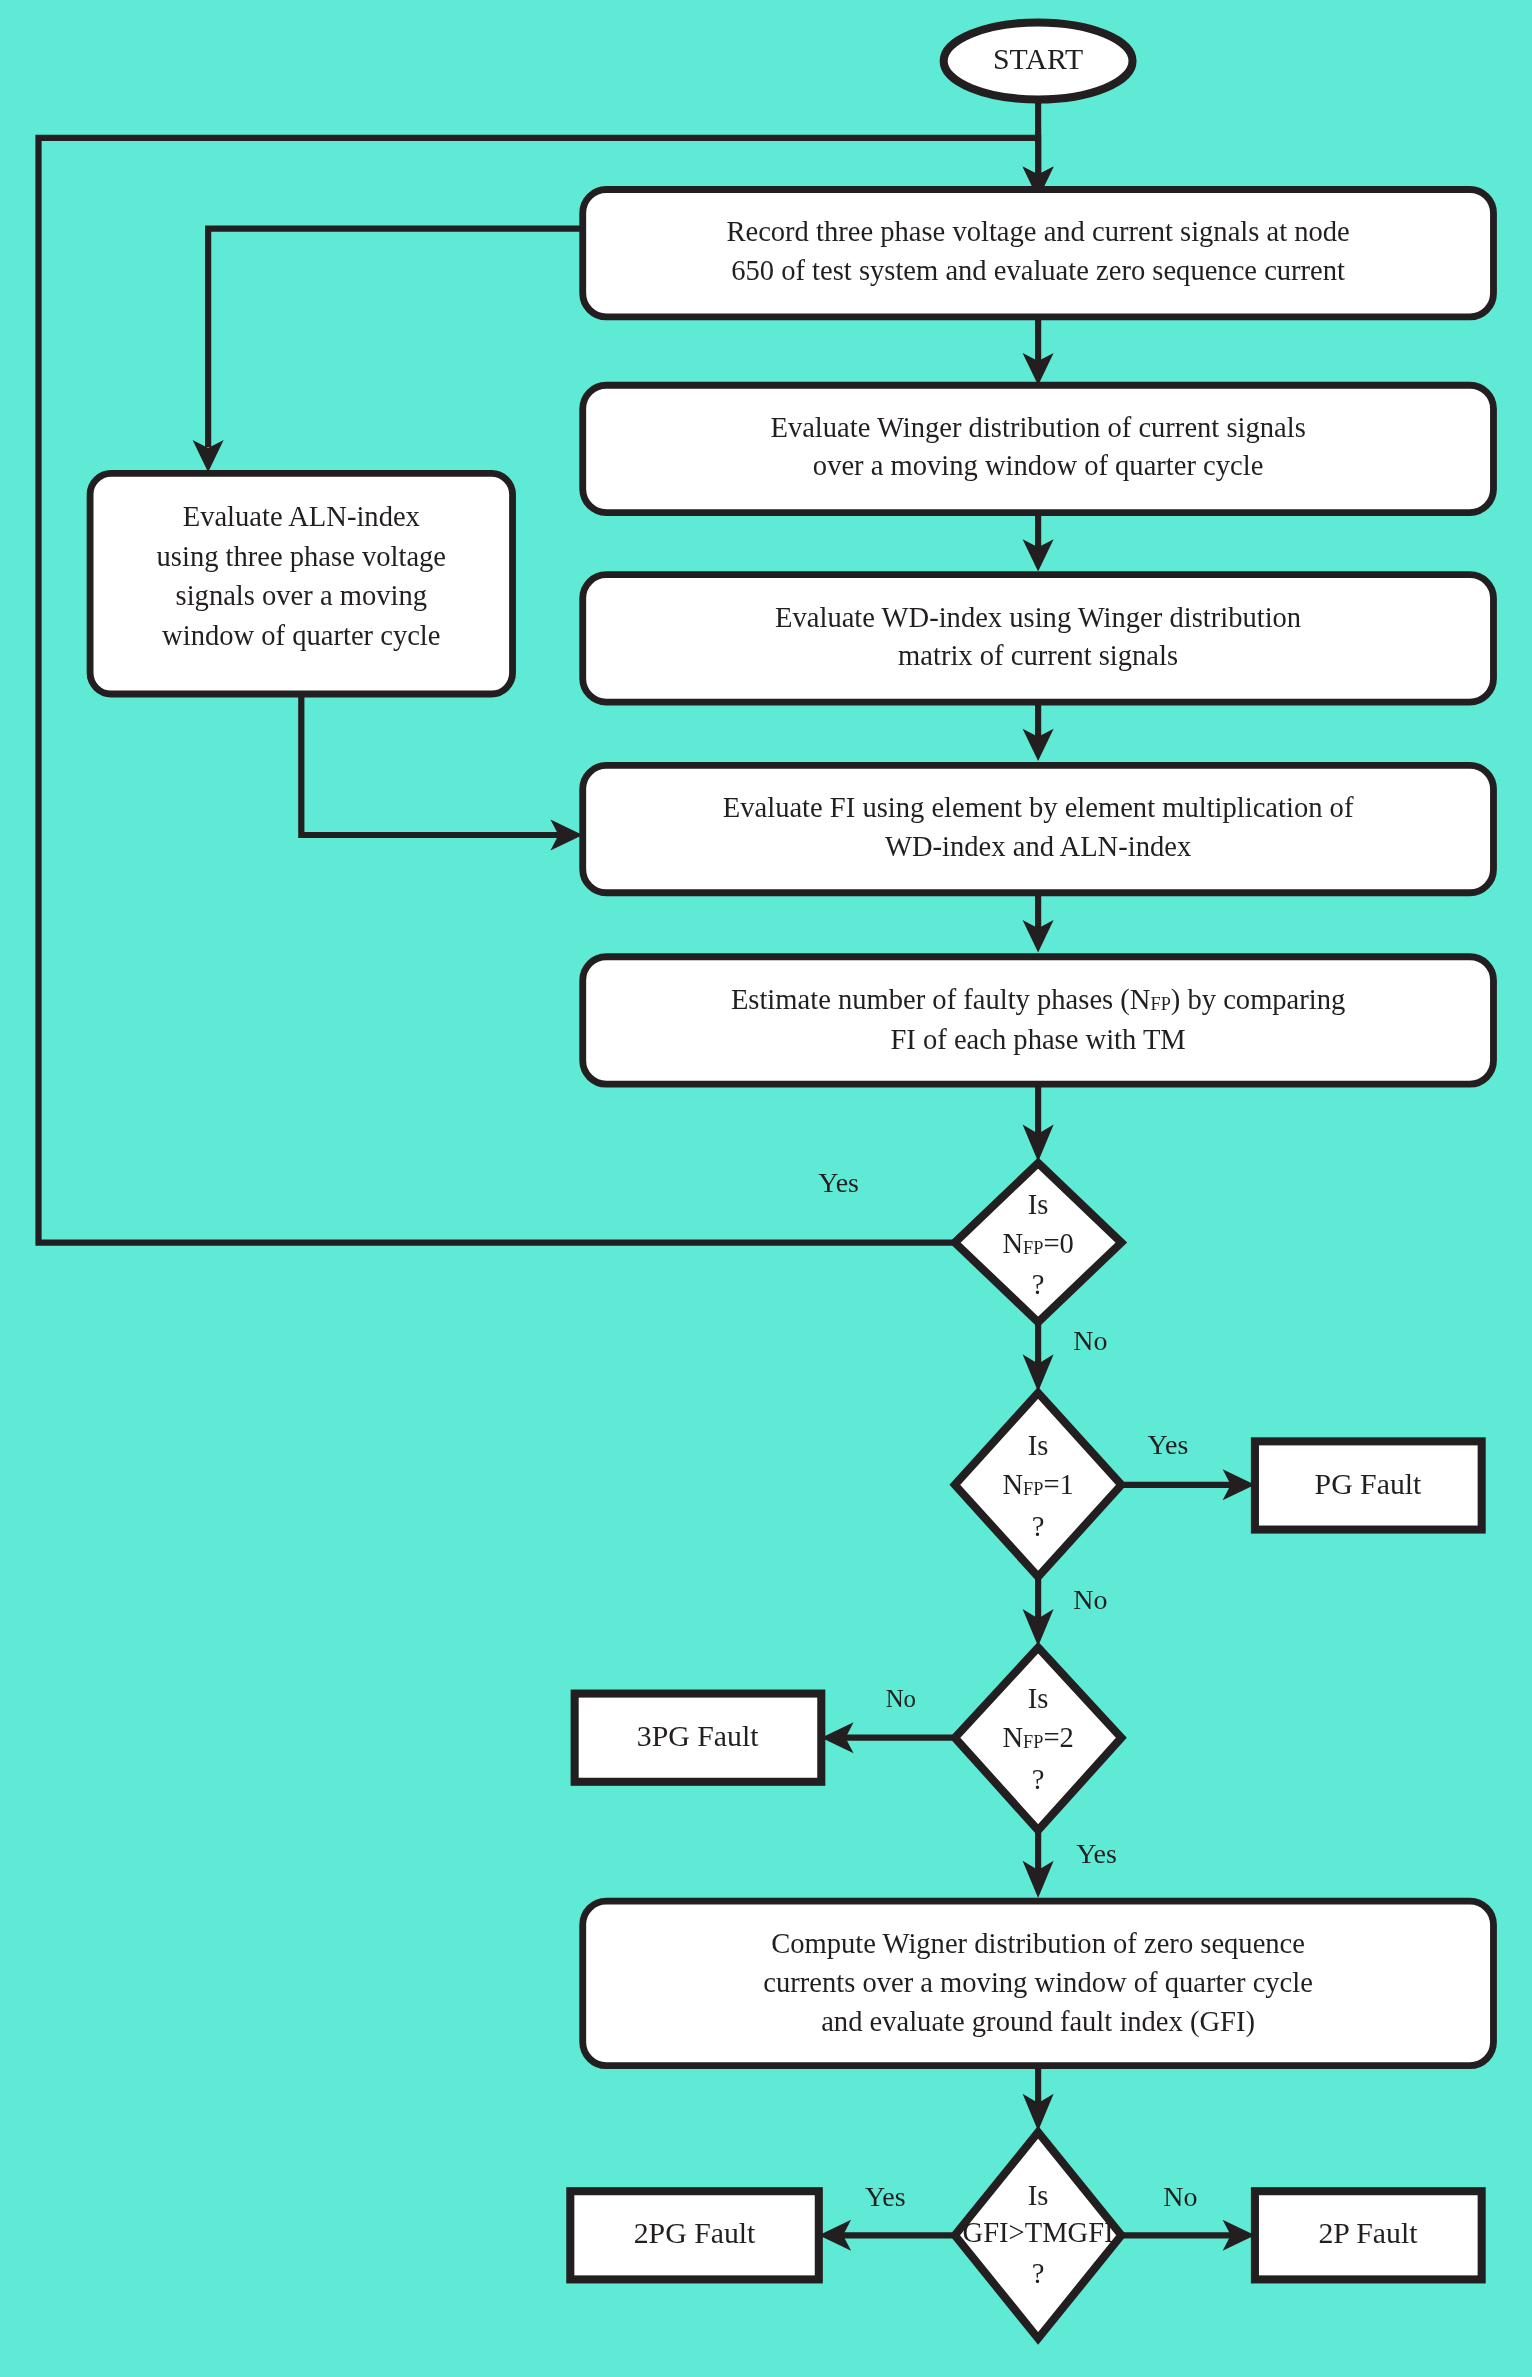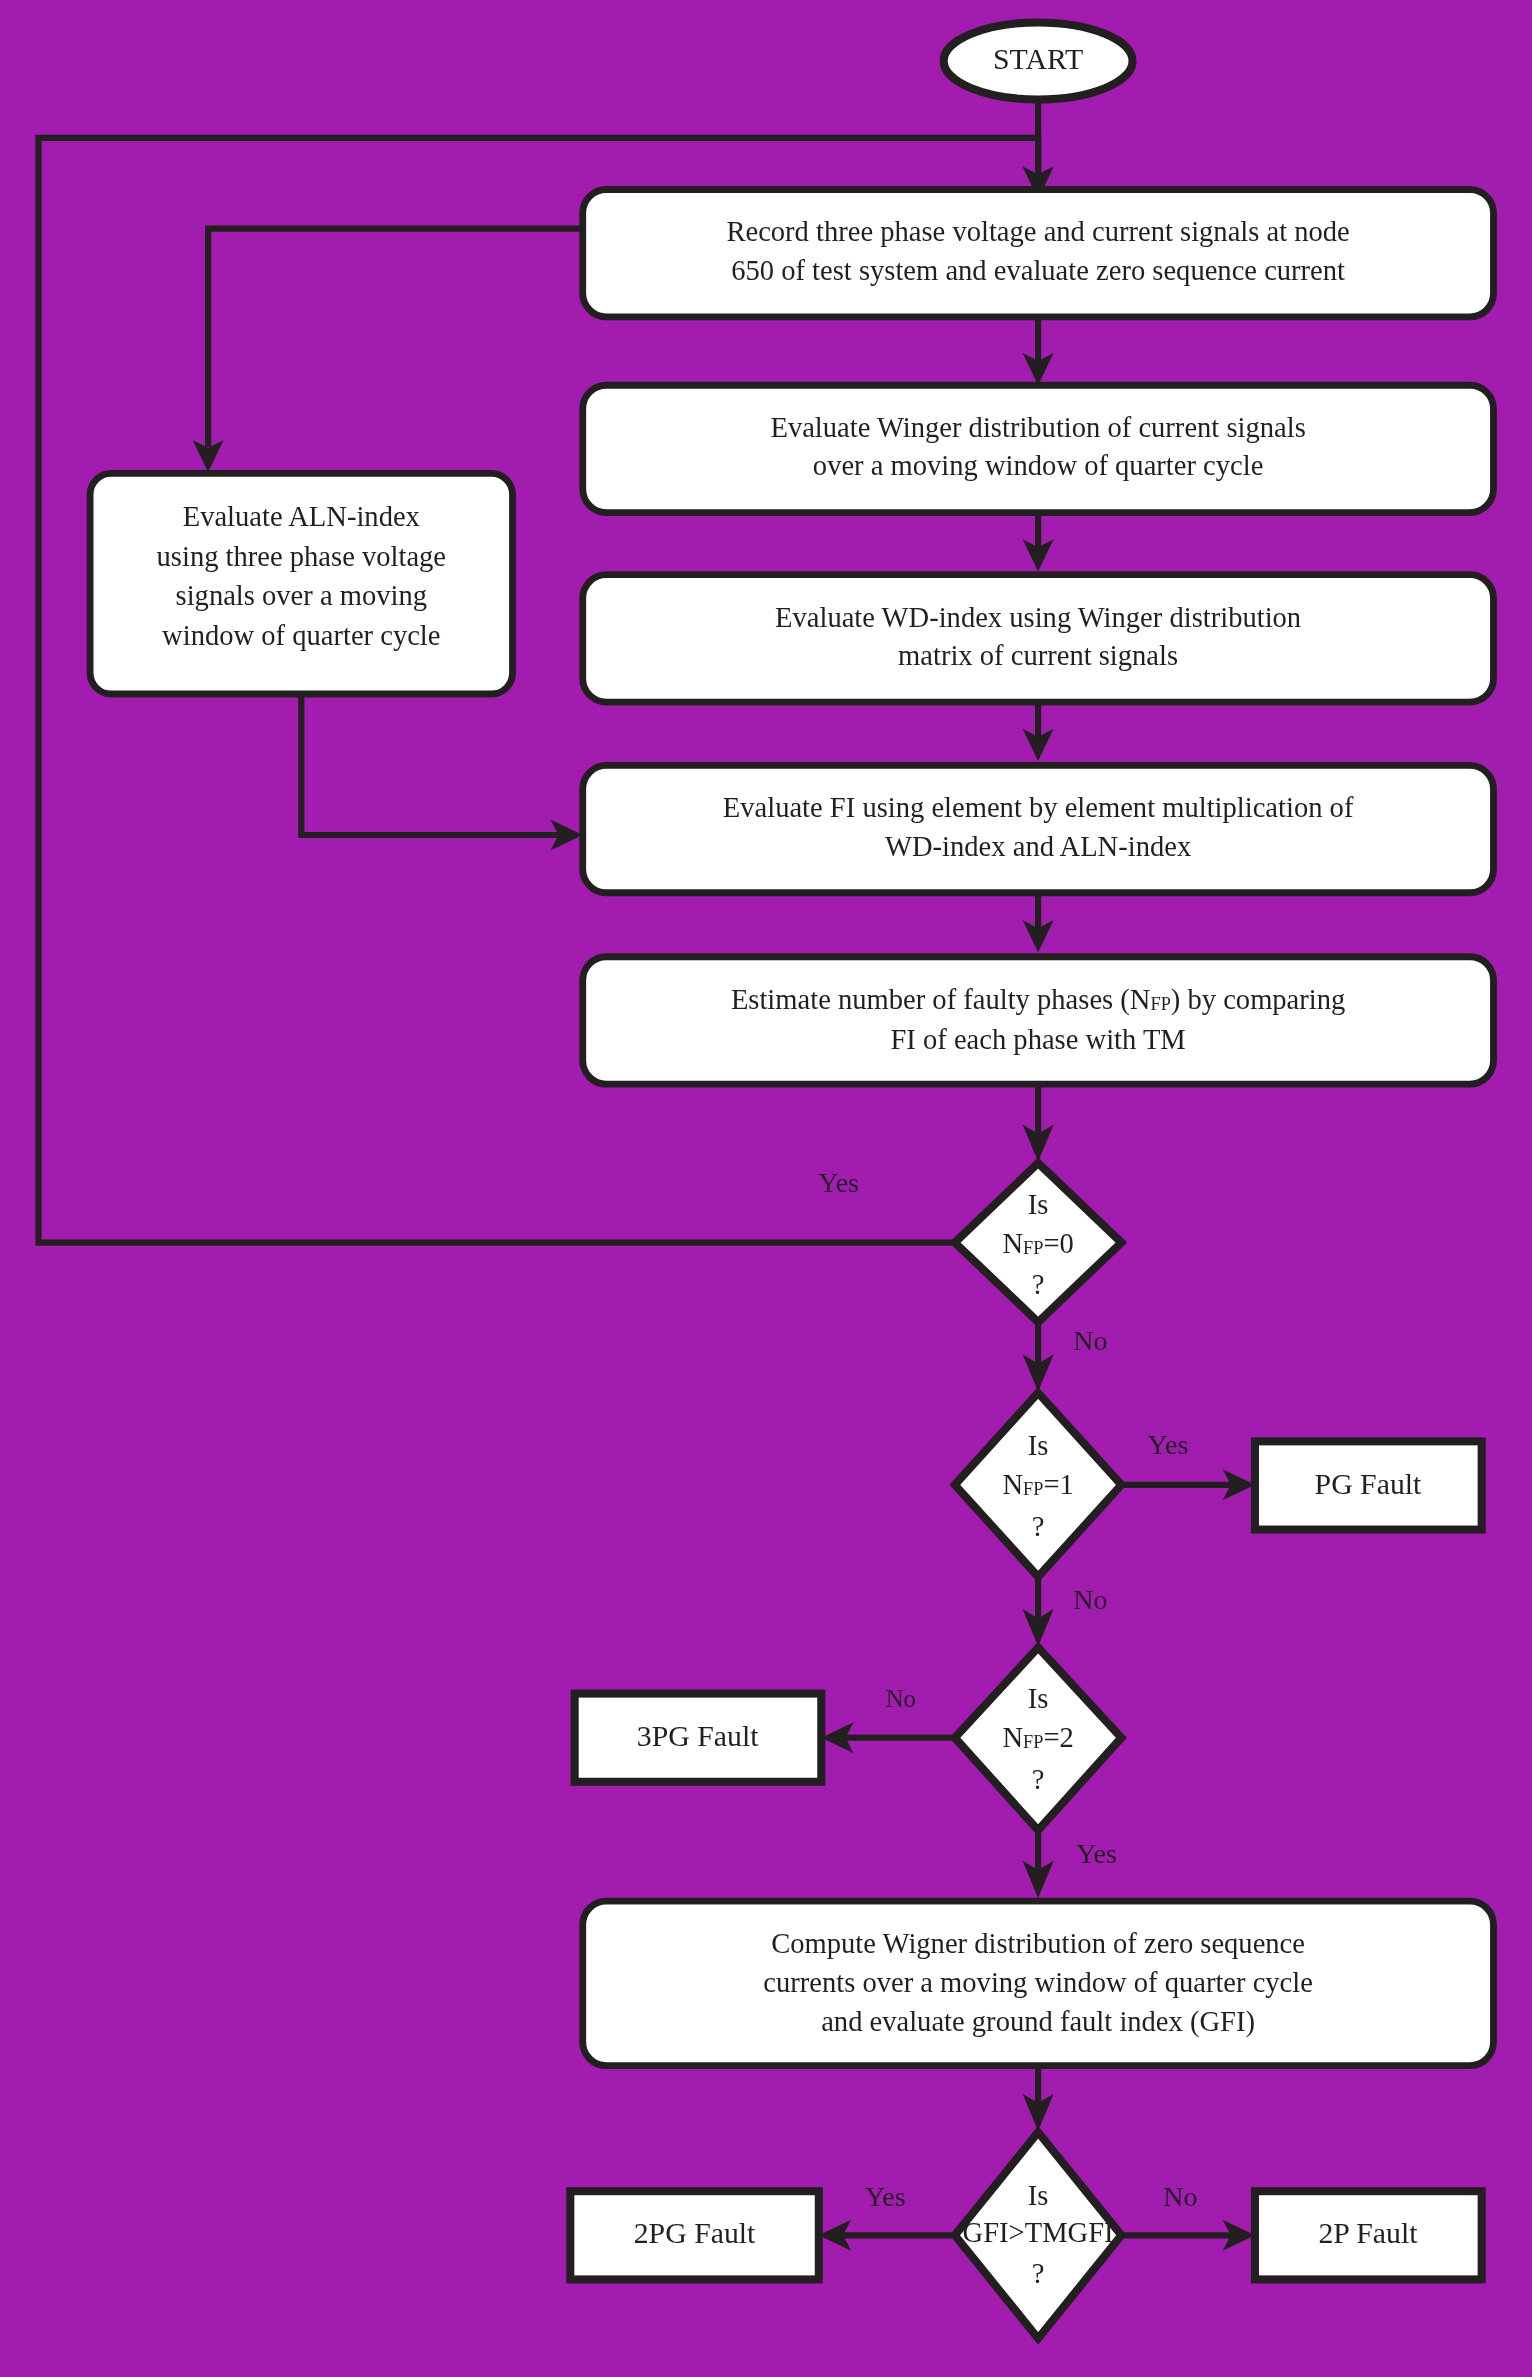--- a/index.html
+++ b/index.html
@@ -7,21 +7,21 @@
     padding: 0;
     background: #ffffff;
   }
   body {
     font-family: "Liberation Serif", "DejaVu Serif", serif;
   }
   #flowchart-root {
     position: relative;
     width: 1532px;
     height: 2377px;
-    background: #a21caf;
+    background: #5eead4;
     overflow: hidden;
   }
   svg#flow-svg {
     position: absolute;
     top: 0;
     left: 0;
     width: 1532px;
     height: 2377px;
     display: block;
   }

